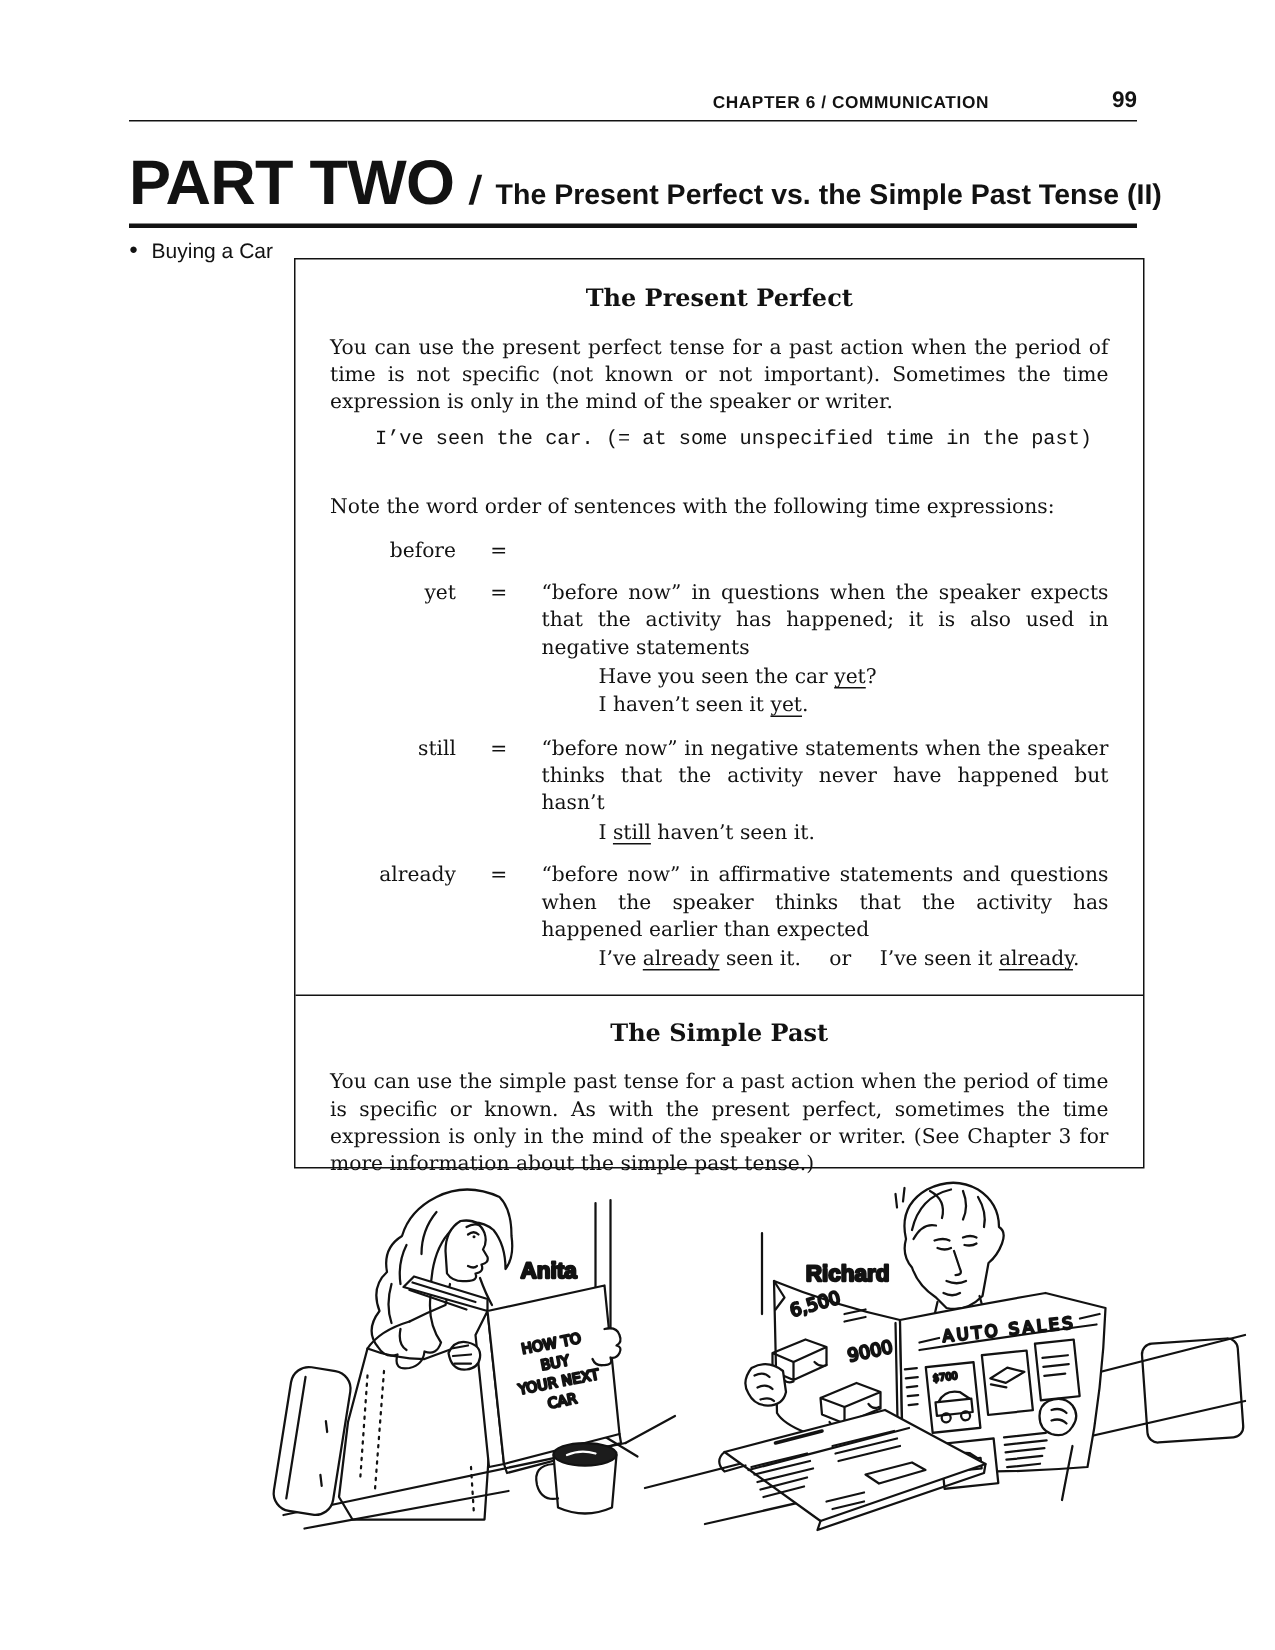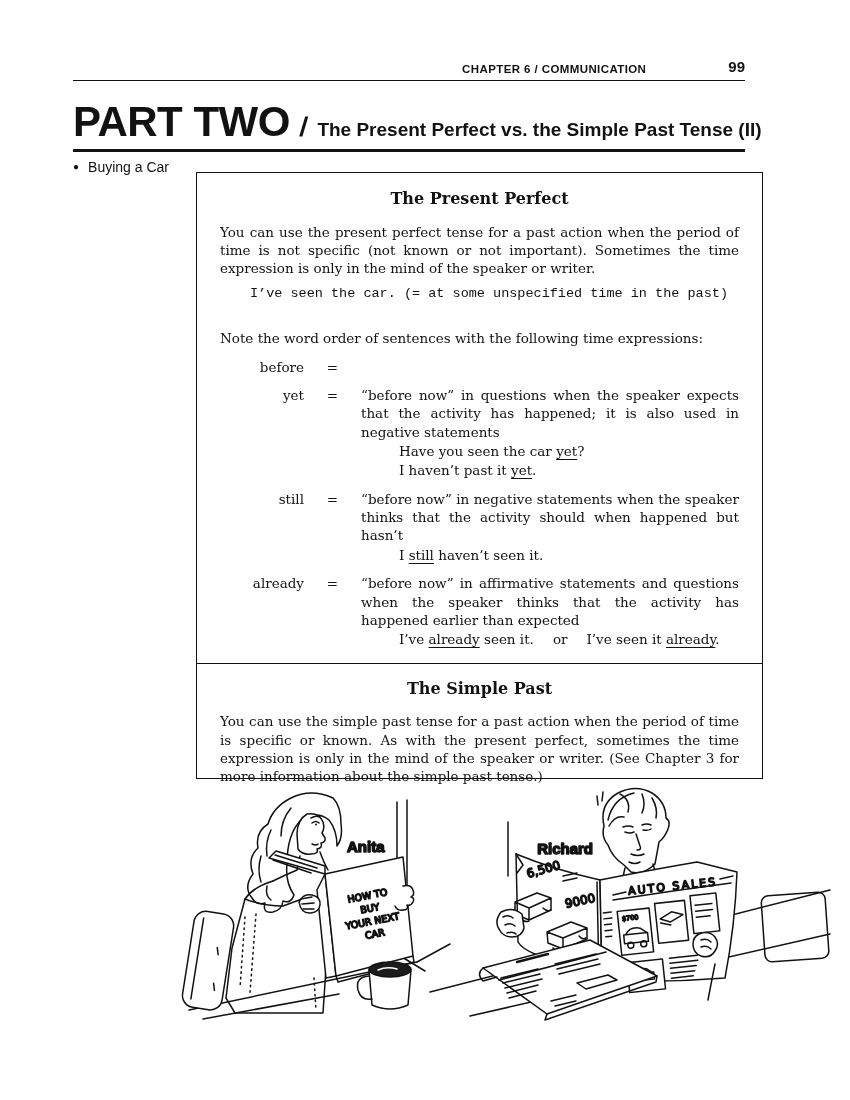--- a/index.html
+++ b/index.html
@@ -8,21 +8,21 @@
   body {
     background:#ffffff;
     color:#121212;
     font-family:"Liberation Sans", sans-serif;
     position:relative;
     overflow:hidden;
   }
   .page { position:absolute; inset:0; }
 
   
-  .header { position:absolute; left:73px; top:58px; width:672px; }
+  .header { position:absolute; left:86px; top:58px; width:672px; }
   .running-row { display:flex; justify-content:flex-end; align-items:flex-end; gap:82px; }
   .running-head { font-size:11.5px; font-weight:bold; letter-spacing:.4px; }
   .page-number { font-size:15px; font-weight:bold; }
   .rule-thin { border:none; border-top:1.6px solid #121212; margin-top:5px; }
   .part-row { display:flex; align-items:baseline; gap:10px; margin-top:17px; white-space:nowrap; }
   .part-label { font-size:42px; font-weight:bold; letter-spacing:-.5px; }
   .part-sep { font-size:27px; font-weight:bold; transform:skewX(-6deg); }
   .part-title { font-size:19px; font-weight:bold; }
   .rule-thick { border:none; border-top:3.2px solid #121212; margin-top:3px; }
   .topic-row { margin-top:7px; font-size:14px; display:flex; align-items:center; gap:9px; }
@@ -90,29 +90,29 @@
       <span class="term">before</span>
       <span class="eq">=</span>
     </div>
 
     <div class="entry">
       <span class="term">yet</span>
       <span class="eq">=</span>
       <div>
         <div class="def">“before now” in questions when the speaker expects that the activity has happened; it is also used in negative statements</div>
         <div class="ex"><span>Have you seen the car </span><span class="u">yet</span><span>?</span></div>
-        <div class="ex"><span>I haven’t past it </span><span class="u">yet</span><span>.</span></div>
+        <div class="ex"><span>I haven’t seen it </span><span class="u">yet</span><span>.</span></div>
       </div>
     </div>
 
     <div class="entry">
       <span class="term">still</span>
       <span class="eq">=</span>
       <div>
-        <div class="def">“before now” in negative statements when the speaker thinks that the activity should when happened but hasn’t</div>
+        <div class="def">“before now” in negative statements when the speaker thinks that the activity never have happened but hasn’t</div>
         <div class="ex"><span>I </span><span class="u">still</span><span> haven’t seen it.</span></div>
       </div>
     </div>
 
     <div class="entry">
       <span class="term">already</span>
       <span class="eq">=</span>
       <div>
         <div class="def">“before now” in affirmative statements and questions when the speaker thinks that the activity has happened earlier than expected</div>
         <div class="ex"><span>I’ve </span><span class="u">already</span><span> seen it.</span><span class="or-sep">or</span><span>I’ve seen it </span><span class="u">already</span><span>.</span></div>

